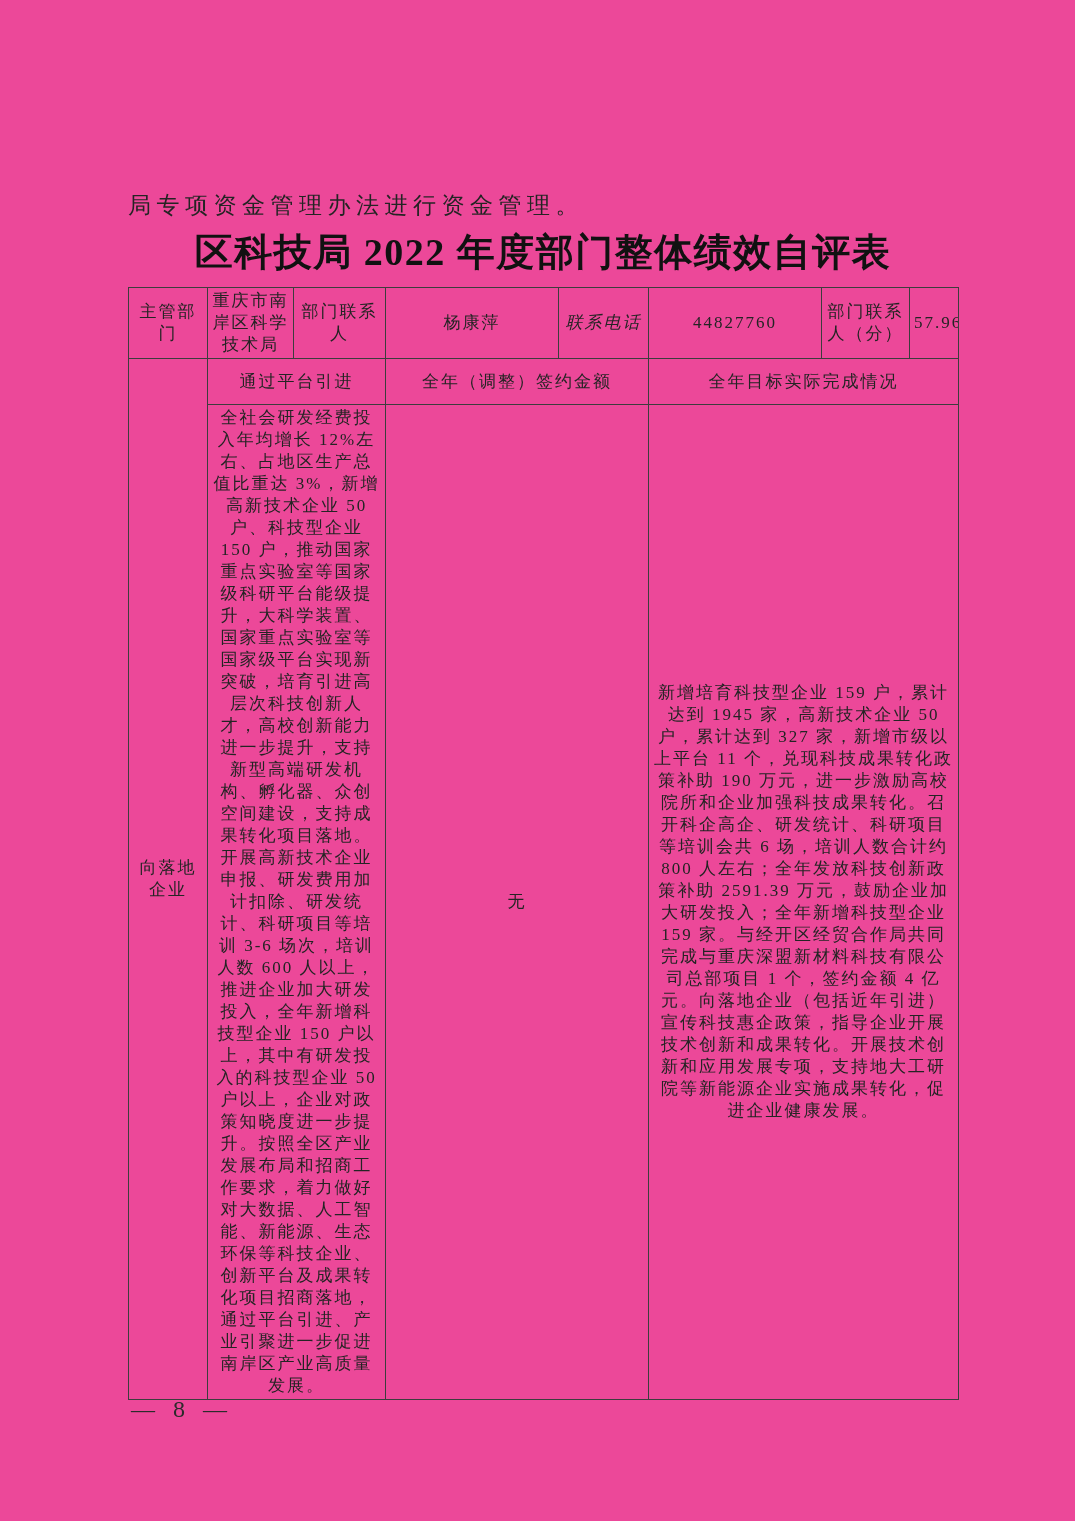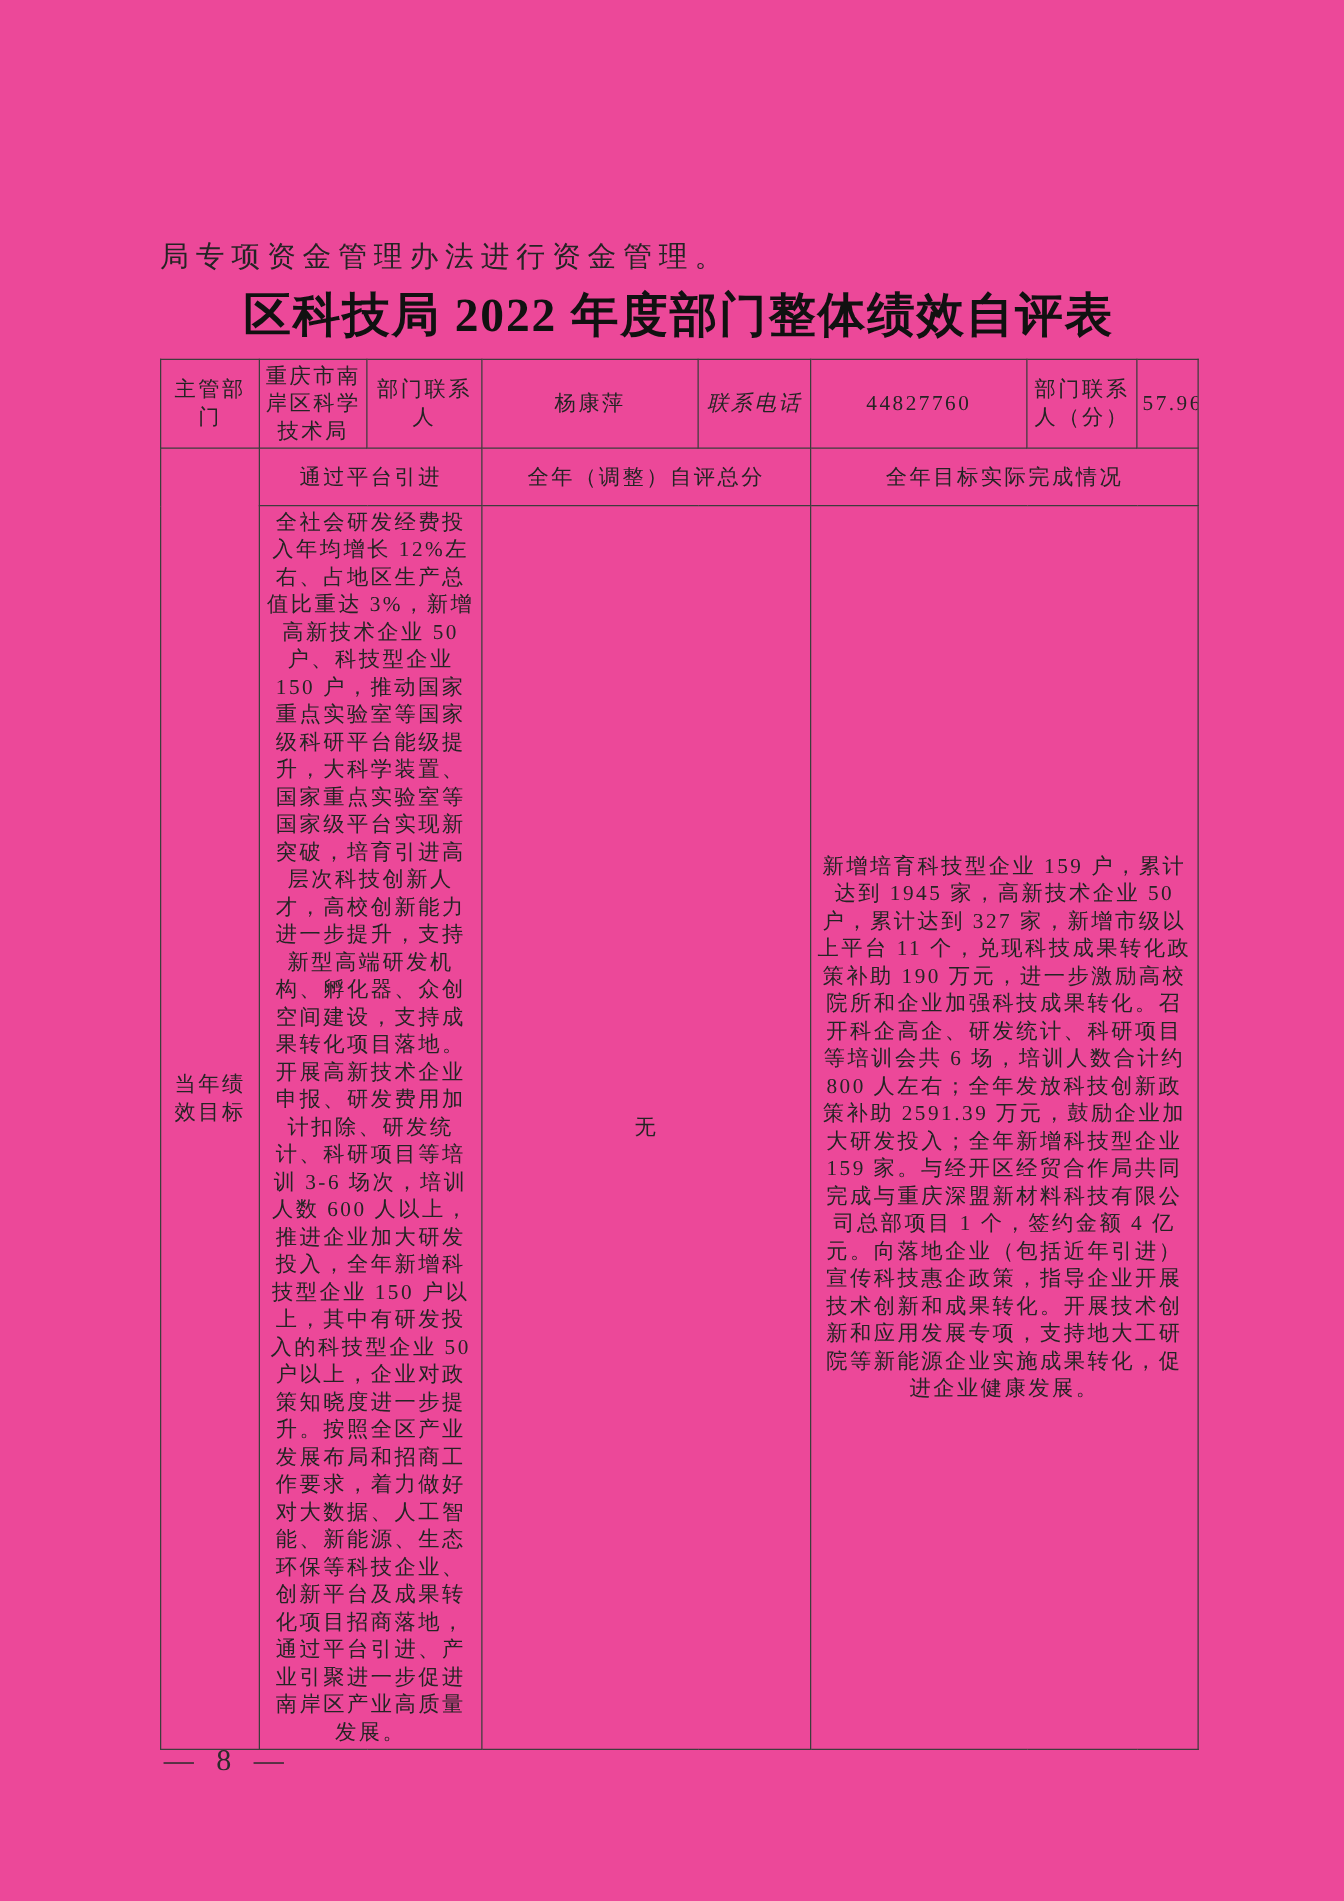--- a/index.html
+++ b/index.html
@@ -89,23 +89,23 @@
         <td class="dept-label">主管部门</td>
         <td class="dept-value">重庆市南岸区科学技术局</td>
         <td class="contact-label">部门联系人</td>
         <td class="contact-value">杨康萍</td>
         <td class="phone-label">联系电话</td>
         <td class="phone-value">44827760</td>
         <td class="score-label">部门联系人（分）</td>
         <td class="score-value">57.96</td>
       </tr>
       <tr class="r2">
-        <td class="row-label" rowspan="2">当年绩效目标</td>
+        <td class="row-label" rowspan="2">向落地企业</td>
         <td class="col-head" colspan="2">通过平台引进</td>
-        <td class="col-head" colspan="2">全年（调整）自评总分</td>
+        <td class="col-head" colspan="2">全年（调整）签约金额</td>
         <td class="col-head" colspan="3">全年目标实际完成情况</td>
       </tr>
       <tr class="r3">
         <td class="goal-cell" colspan="2">全社会研发经费投入年均增长 12%左右、占地区生产总值比重达 3%，新增高新技术企业 50 户、科技型企业 150 户，推动国家重点实验室等国家级科研平台能级提升，大科学装置、国家重点实验室等国家级平台实现新突破，培育引进高层次科技创新人才，高校创新能力进一步提升，支持新型高端研发机构、孵化器、众创空间建设，支持成果转化项目落地。开展高新技术企业申报、研发费用加计扣除、研发统计、科研项目等培训 3-6 场次，培训人数 600 人以上，推进企业加大研发投入，全年新增科技型企业 150 户以上，其中有研发投入的科技型企业 50 户以上，企业对政策知晓度进一步提升。按照全区产业发展布局和招商工作要求，着力做好对大数据、人工智能、新能源、生态环保等科技企业、创新平台及成果转化项目招商落地，通过平台引进、产业引聚进一步促进南岸区产业高质量发展。</td>
         <td class="none-cell" colspan="2">无</td>
         <td class="actual-cell" colspan="3">新增培育科技型企业 159 户，累计达到 1945 家，高新技术企业 50 户，累计达到 327 家，新增市级以上平台 11 个，兑现科技成果转化政策补助 190 万元，进一步激励高校院所和企业加强科技成果转化。召开科企高企、研发统计、科研项目等培训会共 6 场，培训人数合计约 800 人左右；全年发放科技创新政策补助 2591.39 万元，鼓励企业加大研发投入；全年新增科技型企业 159 家。与经开区经贸合作局共同完成与重庆深盟新材料科技有限公司总部项目 1 个，签约金额 4 亿元。向落地企业（包括近年引进）宣传科技惠企政策，指导企业开展技术创新和成果转化。开展技术创新和应用发展专项，支持地大工研院等新能源企业实施成果转化，促进企业健康发展。</td>
       </tr>
     </tbody>
   </table>
 

